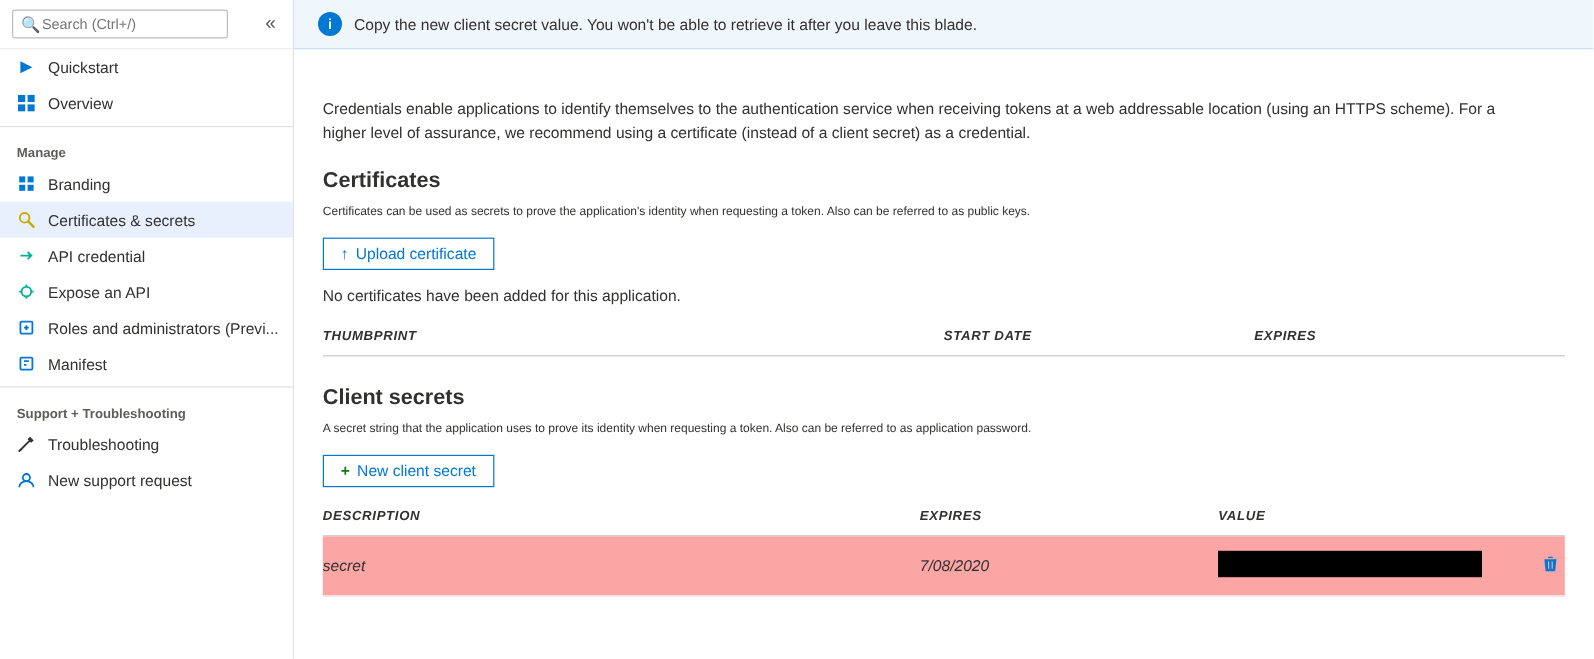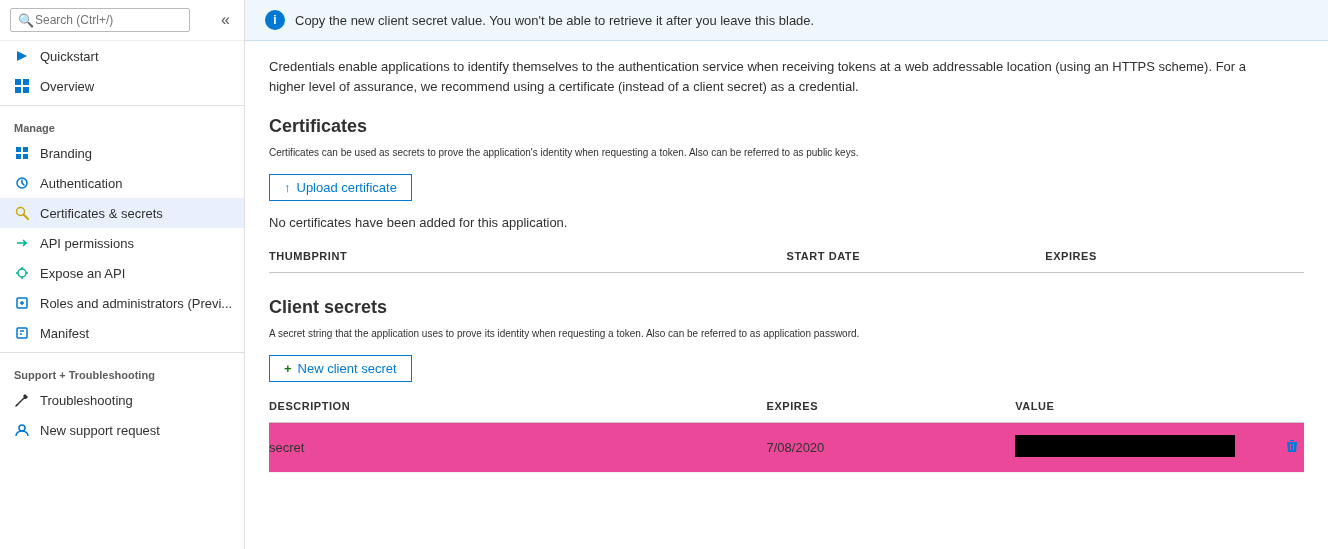--- a/index.html
+++ b/index.html
@@ -102,20 +102,21 @@
       color: #fff;
       display: flex;
       align-items: center;
       justify-content: center;
       font-size: 12px;
       font-weight: bold;
       flex-shrink: 0;
     }
     .content {
       padding: 16px 24px;
+      margin-top: 24px;
     }
     .content-intro {
       font-size: 13px;
       color: #323130;
       line-height: 1.5;
       margin-bottom: 20px;
       max-width: 980px;
     }
     .section-title {
       font-size: 18px;
@@ -142,20 +143,21 @@
       margin-bottom: 14px;
     }
     .no-data-msg {
       font-size: 13px;
       color: #323130;
       margin-bottom: 16px;
     }
     .table-container {
       width: 100%;
       margin-bottom: 24px;
+      font-style: italic;
     }
     .table-header-row {
       display: grid;
       border-bottom: 1px solid #c8c6c4;
       padding-bottom: 6px;
       margin-bottom: 0;
     }
     .th {
       font-size: 11px;
       font-weight: 700;
@@ -166,21 +168,21 @@
     }
     .cert-header { grid-template-columns: 2fr 1fr 1fr; }
     .secrets-header { grid-template-columns: 2fr 1fr 1fr 40px; }
     .table-row-data {
       display: grid;
       padding: 8px 0;
       align-items: center;
       border-bottom: 1px solid #f3f2f1;
     }
     .table-row-data.highlighted {
-      background: #ec4899;
+      background: #fca5a5;
     }
     .td {
       padding: 4px 8px 4px 0;
       font-size: 13px;
       color: #323130;
     }
     .secret-value-black {
       background: #000;
       height: 22px;
       width: 220px;
@@ -231,45 +233,36 @@
     <span class="nav-icon">
       <svg width="14" height="14" viewBox="0 0 14 14" fill="#0078d4">
           <rect x="1" y="1" width="5" height="5"></rect>
           <rect x="8" y="1" width="5" height="5"></rect>
           <rect x="1" y="8" width="5" height="5"></rect>
           <rect x="8" y="8" width="5" height="5"></rect>
         </svg>
     </span>
     <span>Branding</span>
   </div>
-  <div class="nav-item">
-    <span class="nav-icon">
-      <svg width="14" height="14" viewBox="0 0 14 14" fill="none" stroke="#0078d4" stroke-width="1.5">
-          <circle cx="7" cy="7" r="5"></circle>
-          <path d="M7 4v3l2 2" stroke-linecap="round"></path>
-        </svg>
-    </span>
-    <span>Authentication</span>
-  </div>
   <div class="nav-item active">
     <span class="nav-icon">
       <svg width="14" height="14" viewBox="0 0 14 14" fill="none">
           <circle cx="5.5" cy="5.5" r="4" stroke="#c8a900" stroke-width="1.5"></circle>
           <line x1="8.5" y1="8.5" x2="13" y2="13" stroke="#c8a900" stroke-width="2" stroke-linecap="round"></line>
         </svg>
     </span>
     <span>Certificates &amp; secrets</span>
   </div>
   <div class="nav-item">
     <span class="nav-icon">
       <svg width="14" height="14" viewBox="0 0 14 14" fill="none" stroke="#00b294" stroke-width="1.5">
           <path d="M2 7h10M8 4l3 3-3 3"></path>
         </svg>
     </span>
-    <span>API permissions</span>
+    <span>API credential</span>
   </div>
   <div class="nav-item">
     <span class="nav-icon">
       <svg width="14" height="14" viewBox="0 0 14 14" fill="none" stroke="#00b294" stroke-width="1.5">
           <circle cx="7" cy="7" r="4"></circle>
           <path d="M7 1v2M7 11v2M1 7h2M11 7h2"></path>
         </svg>
     </span>
     <span>Expose an API</span>
   </div>

